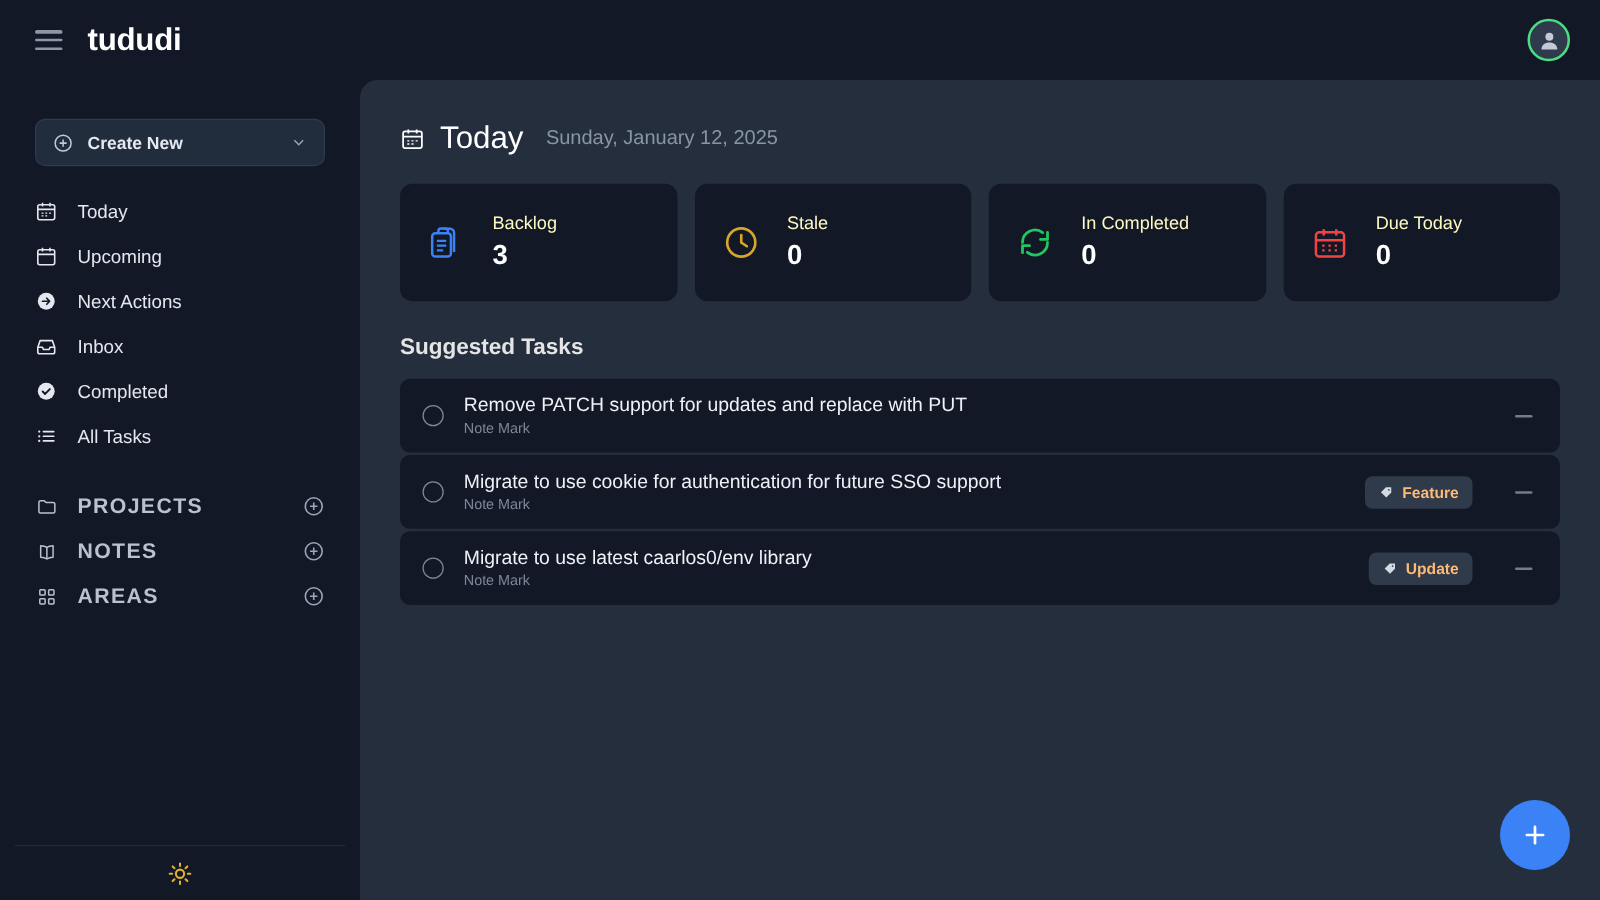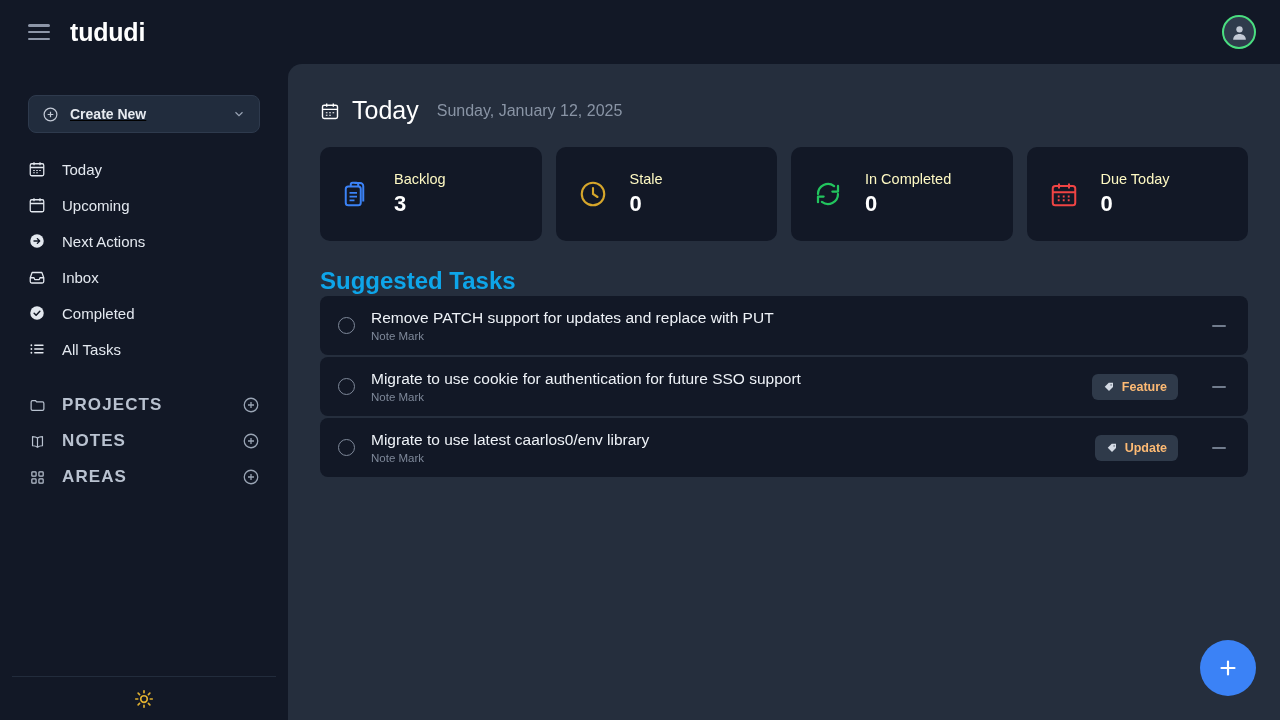--- a/index.html
+++ b/index.html
@@ -39,21 +39,20 @@
     background: #121826;
     display: flex; flex-direction: column;
     padding: 0 0 0 0;
   }
   .create-btn {
     margin: 31px 28px 0 28px;
     height: 38px; border-radius: 8px;
     background: #212c3d; border: 1px solid #2e3a4d;
     display: flex; align-items: center; padding: 0 13px;
     cursor: pointer;
-    text-decoration: underline;
   }
   .create-btn .lbl { flex: 1; margin-left: 11px; font-size: 14px; font-weight: bold; color: #e6eaf0; }
   .icon-circle-plus { width: 17px; height: 17px; }
   .chev { width: 14px; height: 14px; }
 
   .navlist { margin-top: 18px; padding: 0 18px; }
   .navitem {
     display: flex; align-items: center; gap: 16px;
     height: 36px; padding: 0 10px; border-radius: 6px;
     color: #e3e8ef; font-size: 15px; cursor: pointer;
@@ -101,22 +100,22 @@
     background: #121826;
     display: flex; align-items: center; padding: 0 22px; gap: 22px;
     cursor: pointer;
   }
   .card .cico { width: 30px; height: 30px; flex: 0 0 30px; }
   .card .ctext { display: flex; flex-direction: column; gap: 4px; }
   .card .clabel { font-size: 14.5px; color: #fef9c3; }
   .card .cvalue { font-size: 22px; font-weight: bold; color: #ffffff; }
 
   
-  .sec-title { margin-top: 26px; font-size: 24px; font-weight: bold; color: #0ea5e9; }
-  .tasks { margin-top: 1px; display: flex; flex-direction: column; gap: 2px; }
+  .sec-title { margin-top: 26px; font-size: 18px; font-weight: bold; color: #e5e5e5; }
+  .tasks { margin-top: 15px; display: flex; flex-direction: column; gap: 2px; }
   .task {
     height: 59px; border-radius: 8px; background: #121826;
     display: flex; align-items: center; padding: 0 22px 0 18px; gap: 16px;
     cursor: pointer;
   }
   .task .cbox {
     width: 17px; height: 17px; border-radius: 50%;
     border: 1.6px solid #7e8899; flex: 0 0 17px; cursor: pointer;
   }
   .task .tmeta { flex: 1; display: flex; flex-direction: column; gap: 3px; }

